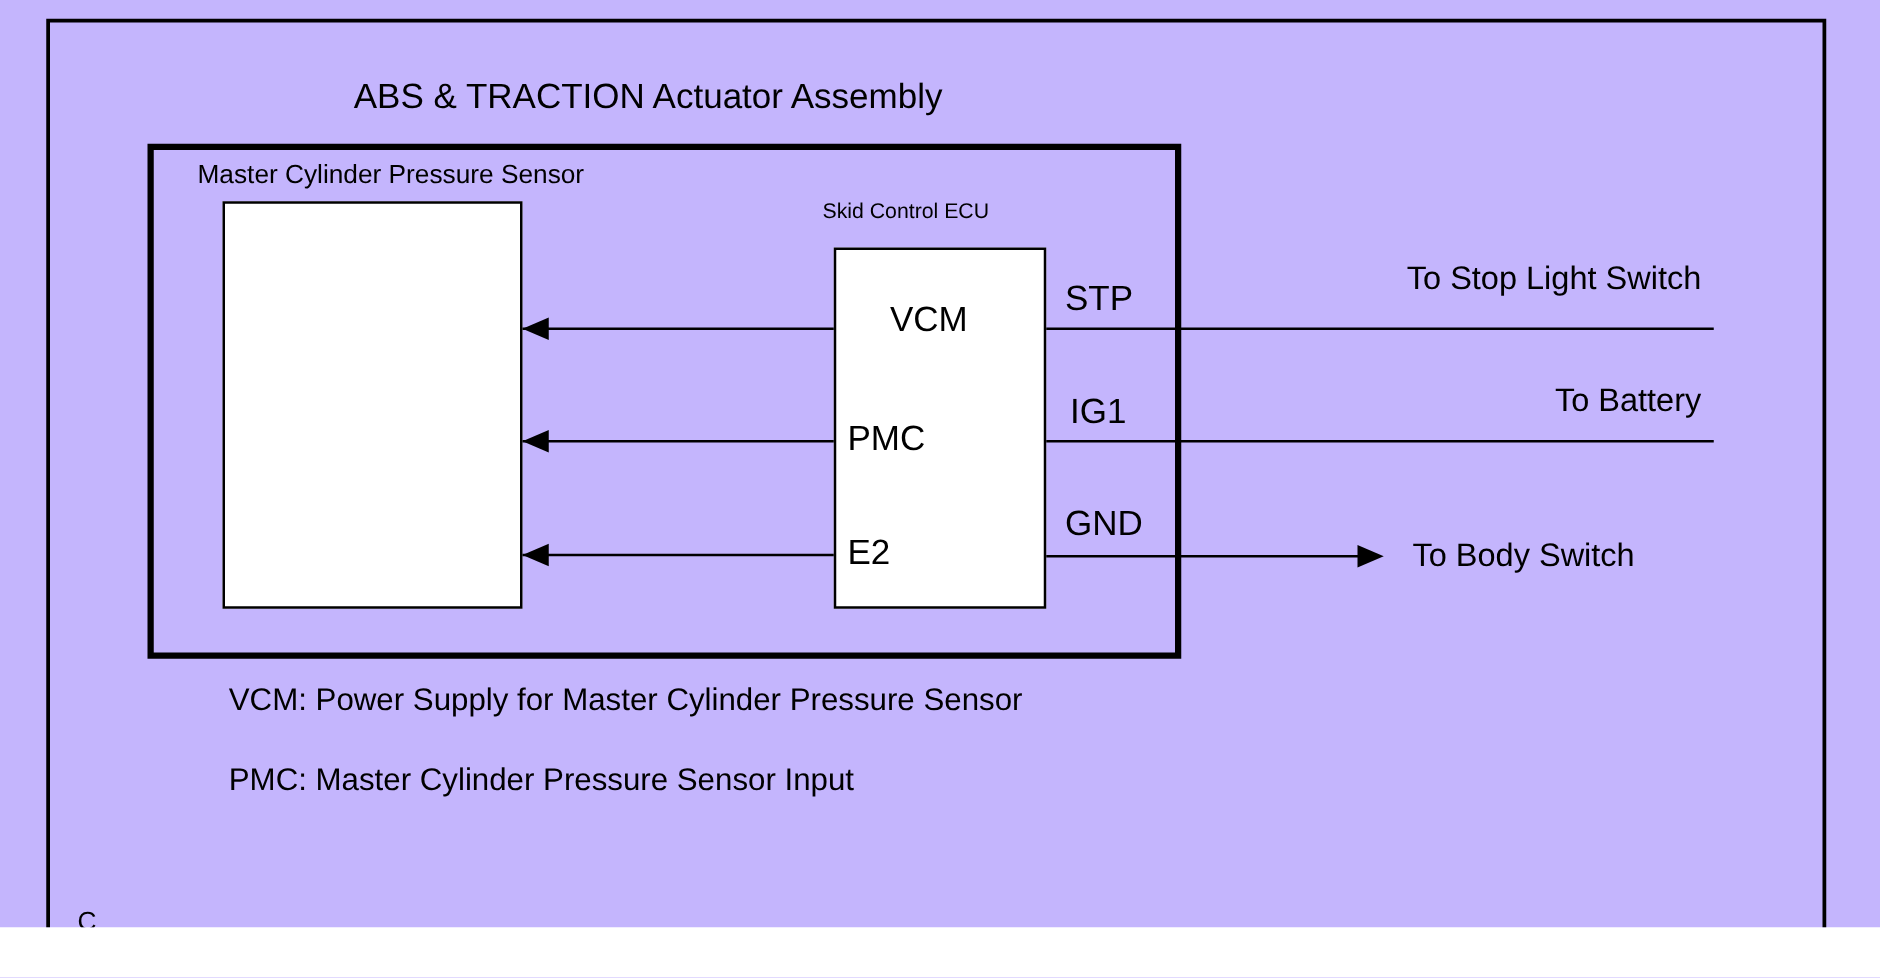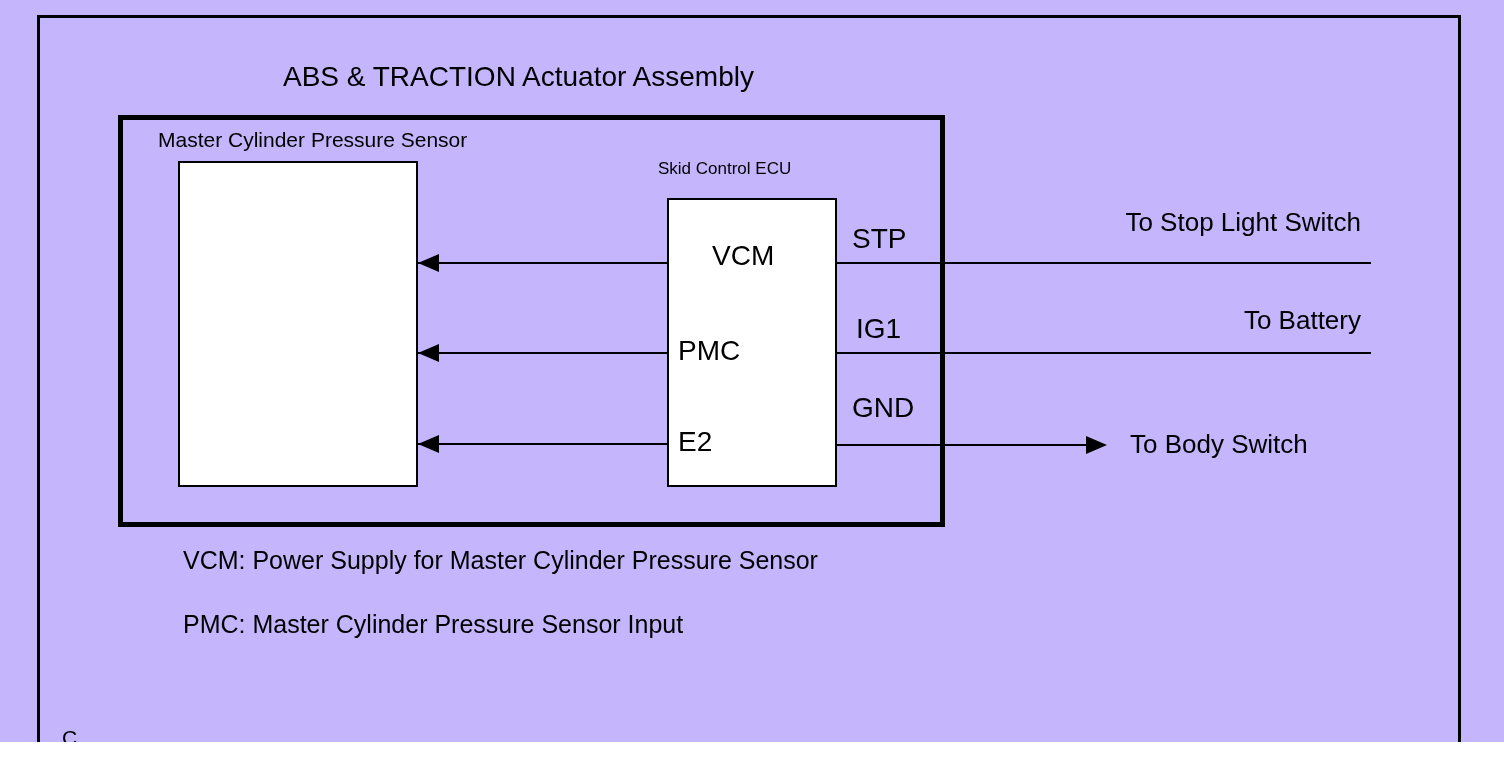--- a/index.html
+++ b/index.html
@@ -15,21 +15,21 @@
   .sensor-label { left: 158px; top: 118px; font-size: 21px; white-space: nowrap; margin-top: 10px; }
   .sensor-box { left: 178px; top: 161px; width: 240px; height: 326px; border: 2px solid #000; box-sizing: border-box; background: #fff; }
   .ecu-label { left: 658px; top: 159px; font-size: 17px; white-space: nowrap; }
   .ecu-box { left: 667px; top: 198px; width: 170px; height: 289px; border: 2px solid #000; box-sizing: border-box; background: #fff; }
   .pin { font-size: 28px; line-height: 1; white-space: nowrap; }
   .pin-vcm { left: 678px; top: 242px; margin-left: 34px; }
   .pin-pmc { left: 678px; top: 337px; }
   .pin-e2  { left: 678px; top: 428px; }
   .term-stp { left: 852px; top: 225px; }
   .term-ig1 { left: 856px; top: 315px; }
-  .term-gnd { left: 852px; top: 394px; text-align: right; }
+  .term-gnd { left: 852px; top: 405px; text-align: right; }
   .wire { height: 2px; background: #000; }
   .wire-vcm { left: 418px; top: 262px; width: 249px; }
   .wire-pmc { left: 418px; top: 352px; width: 249px; }
   .wire-e2  { left: 418px; top: 443px; width: 249px; }
   .wire-stp { left: 837px; top: 262px; width: 534px; }
   .wire-ig1 { left: 837px; top: 352px; width: 534px; }
   .wire-gnd { left: 837px; top: 444px; width: 252px; }
   .arrow-w { width: 0; height: 0; border-top: 9px solid transparent; border-bottom: 9px solid transparent; border-right: 21px solid #000; }
   .arrow-e { width: 0; height: 0; border-top: 9px solid transparent; border-bottom: 9px solid transparent; border-left: 21px solid #000; }
   .ah-vcm { left: 418px; top: 254px; }

